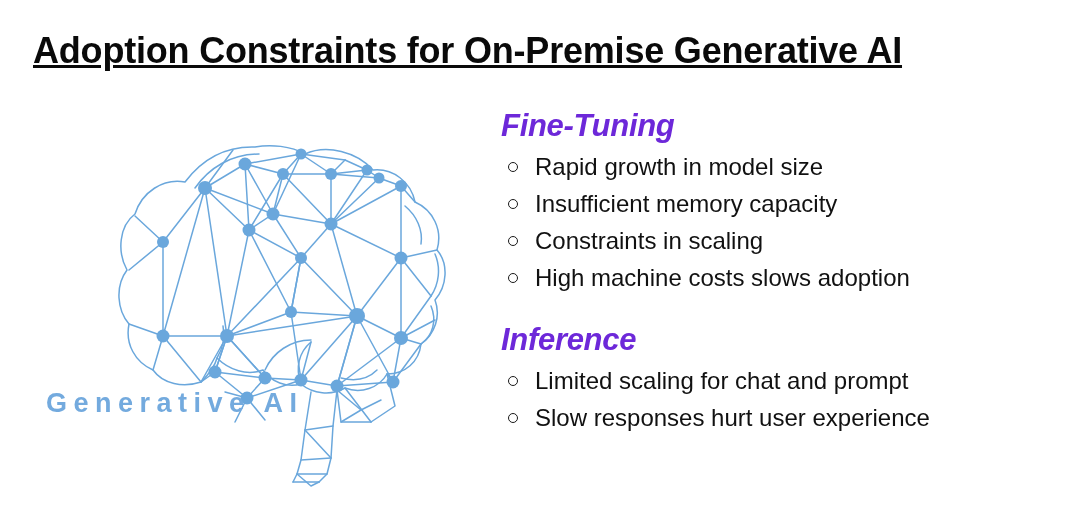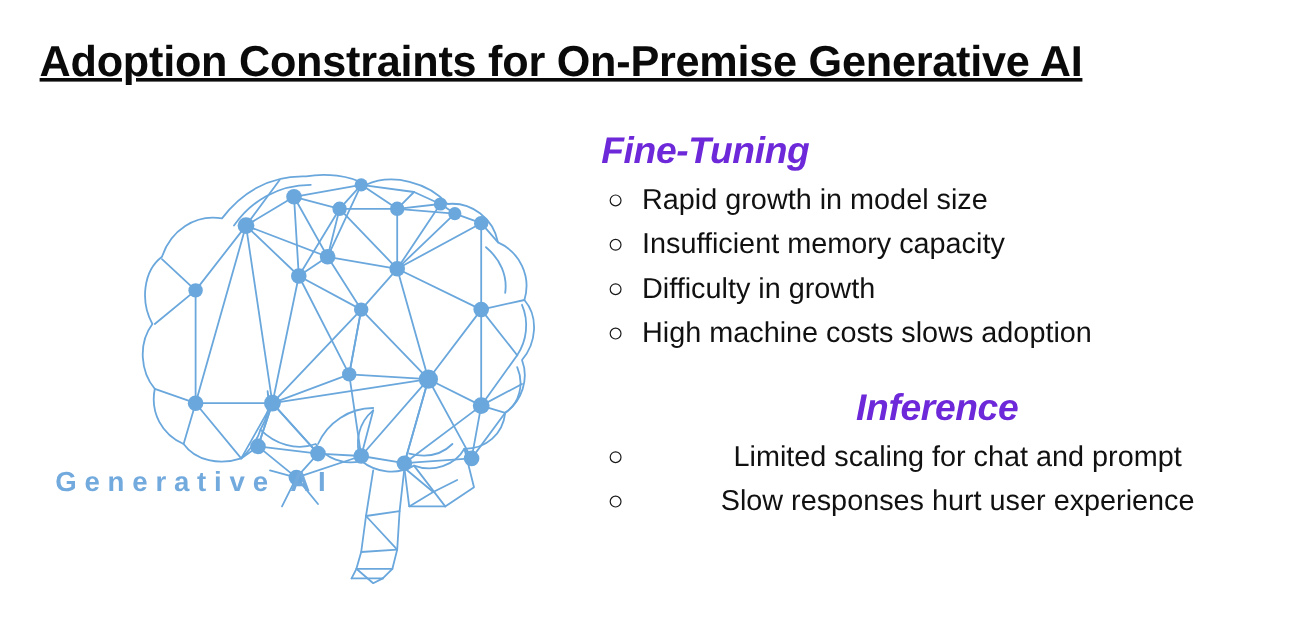--- a/index.html
+++ b/index.html
@@ -48,36 +48,36 @@
   .brain-figure svg {
     display: block;
     width: 360px;
     height: 375px;
   }
   .brain-caption {
     position: absolute;
     left: 46px;
     top: 388px;
     font-family: "Liberation Sans", sans-serif;
-    font-size: 23px;
+    font-size: 27px;
     font-weight: 700;
     letter-spacing: 6.5px;
     color: #73aade;
     white-space: nowrap;
   }
 
   
   .content-column {
     position: absolute;
     left: 501px;
     top: 106px;
     width: 560px;
   }
   .section { position: relative; }
-  .section + .section { margin-top: 24px; text-align: center; }
+  .section + .section { margin-top: 24px; }
 
   .section-heading {
     font-family: "Liberation Sans", sans-serif;
     font-size: 31px;
     font-weight: 700;
     font-style: italic;
     color: #6d28d9;
     line-height: 40px;
     letter-spacing: -0.3px;
     white-space: nowrap;
@@ -314,21 +314,21 @@
         <li class="bullet-item">
           <span class="bullet-marker"></span>
           <span>Rapid growth in model size</span>
         </li>
         <li class="bullet-item">
           <span class="bullet-marker"></span>
           <span>Insufficient memory capacity</span>
         </li>
         <li class="bullet-item">
           <span class="bullet-marker"></span>
-          <span>Difficulty in growth</span>
+          <span>Constraints in scaling</span>
         </li>
         <li class="bullet-item">
           <span class="bullet-marker"></span>
           <span>High machine costs slows adoption</span>
         </li>
       </ul>
     </section>
 
     <section class="section">
       <div class="section-heading">Inference</div>

